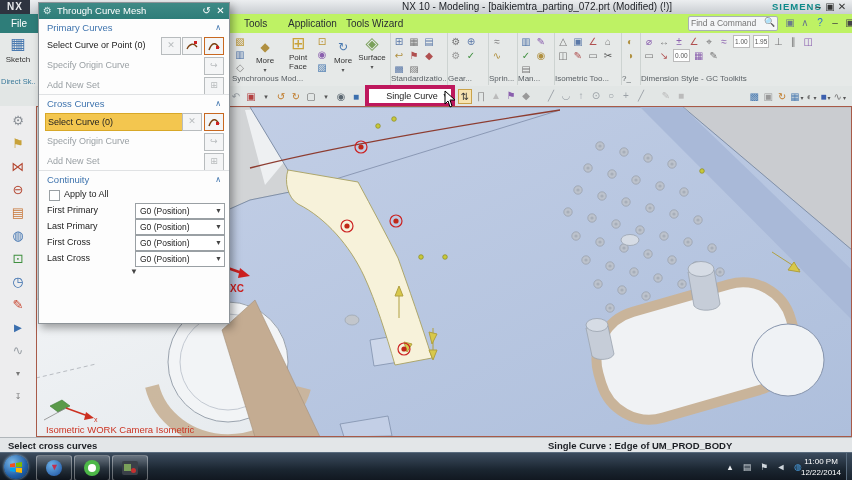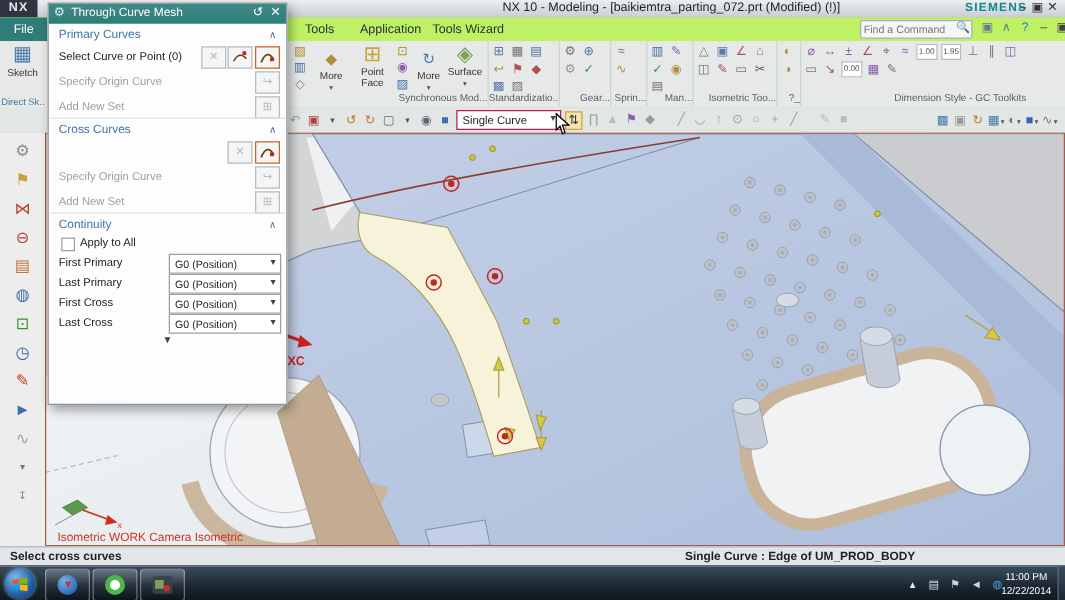--- a/index.html
+++ b/index.html
@@ -15,40 +15,40 @@
   
   #tabrow{left:0;top:14px;width:852px;height:19px;background:#bef264;}
   #file-tab{left:0;top:0;width:38px;height:19px;background:#2e7d79;color:#fff;text-align:center;line-height:19px;font-size:10px;}
   .rtab{top:0;height:19px;line-height:19px;font-size:10px;color:#2a2e33;padding:0 6px;}
   #findbox{left:688px;top:2px;width:88px;height:13px;background:#f4f6f7;border:1px solid #aab0b5;border-radius:2px;}
   #findbox input{width:70px;height:11px;border:0;background:transparent;font-size:8.5px;color:#888;padding:0 2px;outline:none;font-family:inherit;}
   #findbox .mag{position:absolute;right:1px;top:0;font-size:9px;color:#777;}
   #ribbon{left:0;top:33px;width:852px;height:53px;background:#e6e9e8;border-bottom:1px solid #c3c9c7;}
   .rgroup{top:0;height:52px;border-right:1px solid #cdd3d1;}
   .ricons{position:absolute;left:2px;top:2px;right:2px;bottom:12px;display:flex;flex-wrap:wrap;align-content:flex-start;gap:1px 3px;overflow:hidden;}
-  .rlabel{position:absolute;left:0;right:0;bottom:0;height:11px;font-size:8px;color:#5a6065;text-align:right;white-space:nowrap;overflow:hidden;}
+  .rlabel{position:absolute;left:0;right:0;bottom:0;height:11px;font-size:8px;color:#5a6065;text-align:left;white-space:nowrap;overflow:hidden;}
   .tbi{display:inline-block;min-width:12px;height:13px;line-height:13px;text-align:center;font-size:10px;cursor:default;}
   .tbi.t{font-size:6.5px;letter-spacing:0;color:#555;border:1px solid #bbb;background:#fff;padding:0 1px;height:11px;line-height:11px;}
   .tbi.hl{background:#f7e3b0;border:1px solid #caa24a;}
   .tbi .dd{font-size:6px;color:#555;margin-left:1px;}
   .bigbtn{display:inline-block;text-align:center;font-size:8px;color:#333;vertical-align:top;padding-top:1px;width:32px;}
   .bigbtn .bi{display:block;font-size:17px;line-height:18px;}
   .bigbtn .cap{display:block;line-height:9px;}
   .bigbtn .dd{font-size:6px;color:#555;}
   #leftcol{left:0;top:33px;width:36px;height:73px;background:#e6e9e8;}
   #sketch-btn{left:1px;top:2px;width:34px;height:38px;text-align:center;}
   #sketch-btn .bi{font-size:16px;color:#4a7ab0;display:block;line-height:18px;}
   #sketch-btn .cap{font-size:8px;color:#333;}
   #direct-label{left:1px;top:44px;font-size:7.5px;color:#3a7a9a;white-space:nowrap;overflow:hidden;width:35px;}
   #menu-btn{left:2px;top:56px;font-size:9px;color:#222;}
   #menu-btn .mi{color:#8a6f3a;font-size:9px;}
   
   #selbar{left:0;top:86px;width:852px;height:20px;background:#e2e6e5;border-bottom:1px solid #b9bfbd;}
   #selbar-strip{position:absolute;left:230px;top:2px;height:16px;display:flex;align-items:center;gap:3px;}
-  #scope-dd{width:78px;height:14px;background:#fff;border:1px solid #be185d;font-size:9px;line-height:14px;padding-left:4px;position:relative;color:#222;}
+  #scope-dd{width:78px;height:14px;background:#fff;border:4px solid #be185d;font-size:9px;line-height:14px;padding-left:4px;position:relative;color:#222;text-align:center;}
   #scope-dd .dd{position:absolute;right:2px;top:0;font-size:7px;color:#444;}
   #viewicons{position:absolute;right:6px;top:2px;height:16px;display:flex;align-items:center;gap:2px;}
   
   #resbar{left:0;top:106px;width:36px;height:331px;background:#ededee;border-right:1px solid #c8ccce;}
   #resbar .tbi{display:block;margin:7px auto 7px auto;width:18px;height:16px;line-height:16px;font-size:13px;}
   
   #dialog{left:38px;top:2px;width:190px;height:320px;background:#fdfdfd;border:1px solid #8d9398;box-shadow:3px 4px 8px rgba(0,0,0,.35);z-index:50;}
   #dlg-title{height:16px;background:linear-gradient(#3f8a86,#2e7d79);color:#fff;font-size:9.5px;line-height:16px;position:relative;padding-left:18px;}
   #dlg-title .gear{position:absolute;left:4px;top:0;font-size:10px;color:#d8eceb;}
   #dlg-title .tctl{position:absolute;top:0;font-size:10px;color:#fff;width:13px;text-align:center;}
@@ -537,20 +537,21 @@
         <span class="lbl">Add New Set</span>
         <span class="icobtn dis" style="right:5px">⊞</span>
       </div>
     </div>
 
     <div class="sect">
       <div class="sect-hd">
         <span>Cross Curves</span><span class="car">∧</span>
       </div>
       <div class="drow">
+        <span class="selrow-hl">Select Curve (0)</span>
         <span class="icobtn dis" style="right:27px">✕</span>
         <span class="icobtn active" style="right:5px">
           <svg width="12" height="12">
               <path d="M1,10 C4,2 8,2 11,8" stroke="#7a4010" fill="none" stroke-width="1.5"></path>
               <rect x="8" y="6" width="3" height="3" fill="#cc2020"></rect>
             </svg>
         </span>
       </div>
       <div class="drow dis">
         <span class="lbl">Specify Origin Curve</span>

